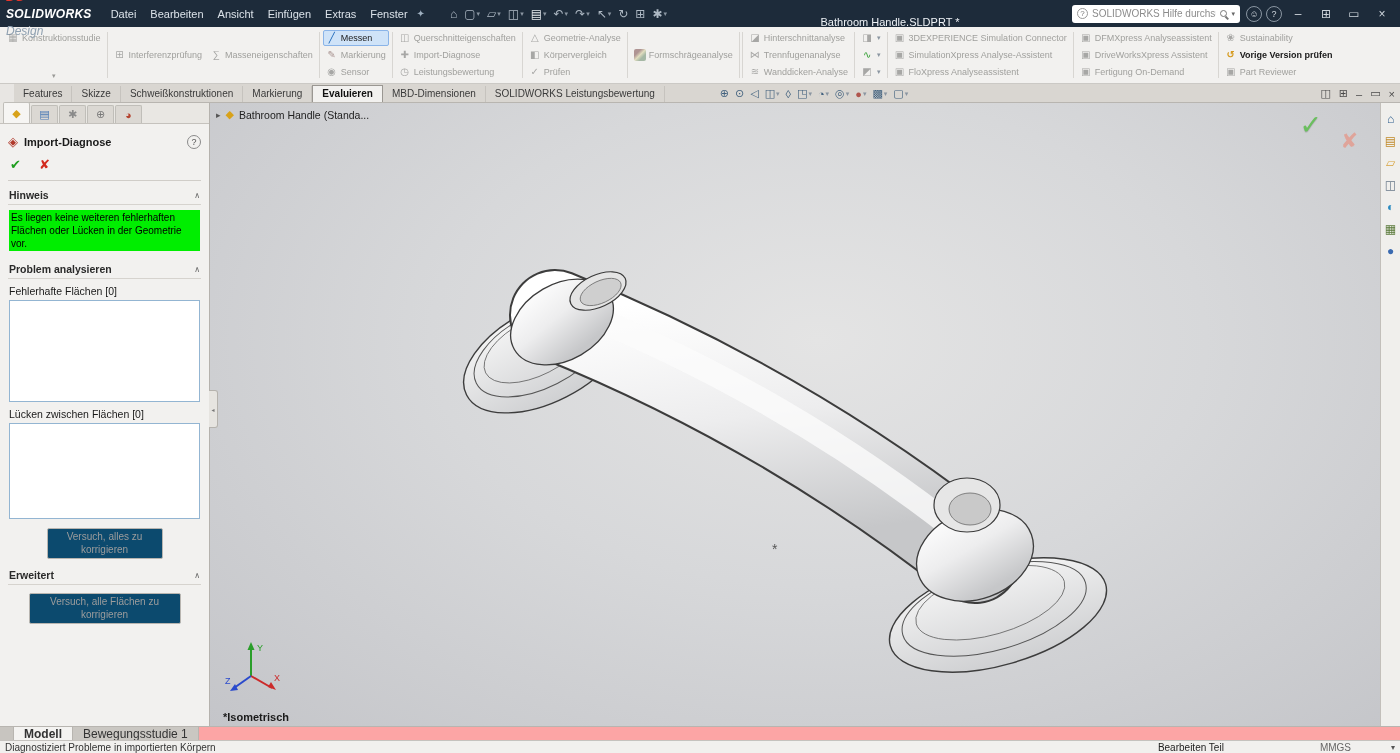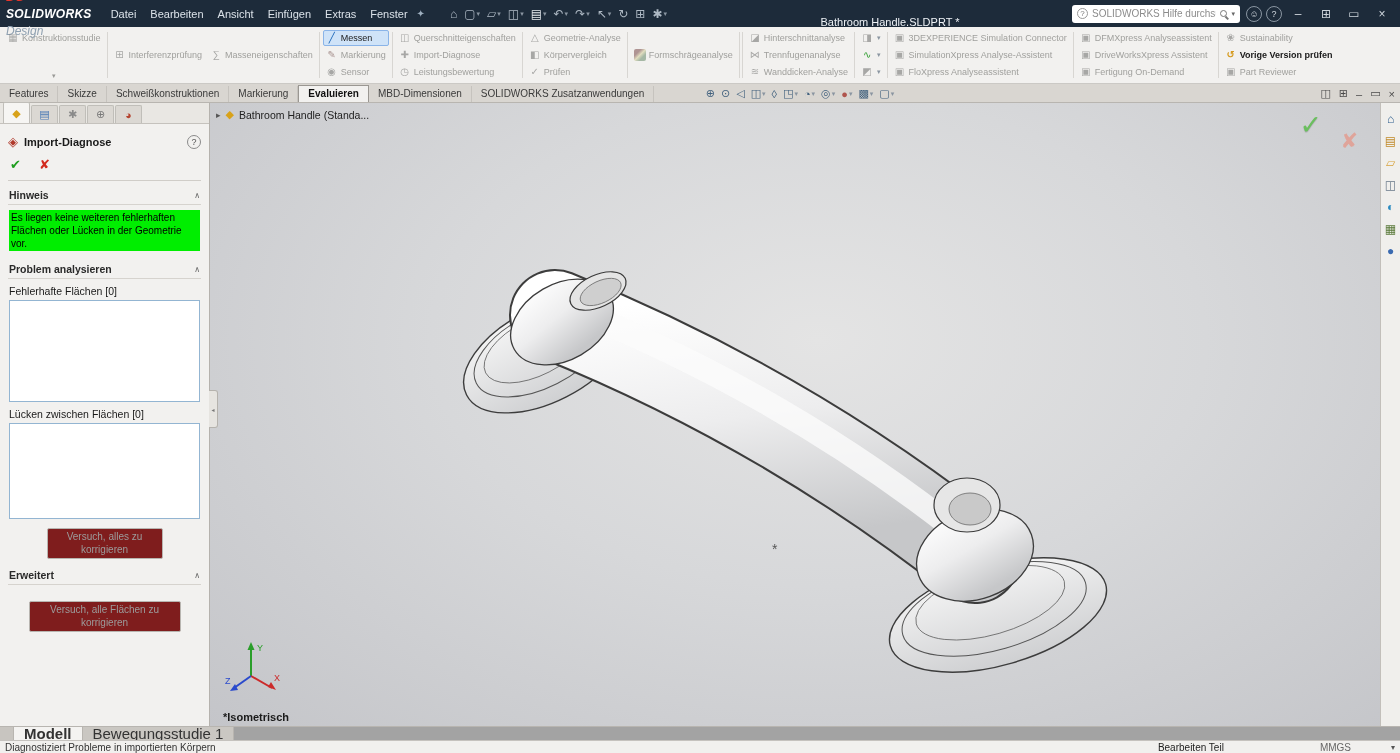--- a/index.html
+++ b/index.html
@@ -44,21 +44,21 @@
   .st-normal{color:#2a2a2a;}
   .st-bold{color:#1a1a1a;font-weight:bold;}
   .st-selected{color:#1a1a1a;background:#cfe3f8;border-color:#8ab4e8;}
   .st-selected-bold{color:#1a1a1a;font-weight:bold;background:#cfe3f8;border-color:#8ab4e8;}
   .zebra{background:repeating-linear-gradient(55deg,#2a2a2a 0 1.5px,#f0f0f0 1.5px 3.5px);border-radius:2px;}
   .grad-curv{background:linear-gradient(180deg,#e03030,#f0a020,#f0e020,#30b030,#2060d0);border-radius:2px;}
   .grad-draft{background:linear-gradient(135deg,#d03030 30%,#e8d020 50%,#30a030 70%);border-radius:2px;}
   .tall-caret{margin-top:auto;font-size:7px;color:#9a9a97;}
 
   
-  .tabrow{height:19px;flex:0 0 19px;background:#d9d6d1;display:flex;align-items:flex-end;position:relative;border-bottom:1px solid #b8b5b0;}
+  .tabrow{height:19px;flex:0 0 19px;background:#d9d6d1;display:flex;align-items:flex-end;position:relative;border-bottom:1px solid #b8b5b0;margin-left:14px;}
   .cm-tab{font-size:10px;color:#3a3a3a;padding:2px 9px 3px;border-right:1px solid #c6c3be;white-space:nowrap;}
   .cm-tab.active{background:#f2f1ef;font-weight:bold;color:#111;border:1px solid #9a9792;border-bottom:none;}
   .headsup{position:absolute;left:800px;top:0;height:19px;transform:translateX(-50%);display:flex;align-items:center;gap:2px;}
   .hu-btn{display:flex;align-items:center;padding:0 2px;}
   .hu-icon{font-size:11px;color:#41617e;}
   .doc-controls{position:absolute;right:5px;top:0;height:19px;display:flex;align-items:center;gap:8px;color:#4a4a4a;font-size:11px;}
 
   
   .main{flex:1;display:flex;min-height:0;position:relative;}
 
@@ -72,40 +72,40 @@
   .help-btn{margin-left:auto;width:14px;height:14px;border:1px solid #8a8a8a;border-radius:50%;font-size:9px;display:flex;align-items:center;justify-content:center;color:#555;font-weight:normal;}
   .pm-actions{display:flex;gap:18px;padding:2px 2px 8px;border-bottom:1px solid #d0cdc8;}
   .ok-btn{color:#1f9e1f;font-size:13px;font-weight:bold;}
   .cancel-btn{color:#d22a1e;font-size:13px;font-weight:bold;}
   .sec-h{display:flex;align-items:center;font-size:10.5px;font-weight:bold;color:#2a2a2a;padding:8px 1px 3px;border-bottom:1px solid #d6d3ce;margin-bottom:5px;}
   .sec-chevron{margin-left:auto;font-size:8px;color:#666;font-weight:normal;}
   .note{background:#00ee00;color:#000;font-size:10px;line-height:1.3;padding:1px 2px;margin:1px 1px 4px;}
   .field-label{font-size:10.5px;color:#1a1a1a;margin:6px 1px 3px;}
   .listbox{height:102px;background:#fff;border:1px solid #93b5d2;margin:0 1px;}
   .listbox.short{height:96px;}
-  .pm-btn{display:block;margin:9px auto 2px;width:116px;font-size:10px;line-height:1.25;color:#9c9c9c;background:#7f1d1d;border:1px solid #b8b5b0;border-radius:2px;padding:2px 4px;text-align:center;}
-  .pm-btn.wide{width:152px;margin:16px auto;}
+  .pm-btn{display:block;margin:9px auto 2px;width:116px;font-size:10px;line-height:1.25;color:#9c9c9c;background:#0c4a6e;border:1px solid #b8b5b0;border-radius:2px;padding:2px 4px;text-align:center;}
+  .pm-btn.wide{width:152px;margin:8px auto;}
   .collapse-handle{position:absolute;right:-9px;top:287px;width:9px;height:38px;background:#e6e4e0;border:1px solid #b5b2ad;border-left:none;border-radius:0 3px 3px 0;display:flex;align-items:center;justify-content:center;font-size:6px;color:#777;z-index:6;}
 
   .viewport{flex:1;position:relative;background:radial-gradient(ellipse at 52% 38%,#e4e4e4 0%,#d7d8da 45%,#c4c5c9 100%);overflow:hidden;min-width:0;}
   .model{position:absolute;inset:0;width:100%;height:100%;}
   .crumb{position:absolute;top:5px;left:6px;display:flex;align-items:center;gap:5px;font-size:10.5px;color:#222;}
   .crumb-arrow{color:#555;font-size:9px;}
   .part-glyph{color:#d8a21a;font-size:11px;}
   .confirm-check{position:absolute;top:6px;right:58px;font-size:27px;color:#6abf5e;font-weight:bold;text-shadow:0 1px 1px rgba(0,0,0,.18);}
   .confirm-x{position:absolute;top:26px;right:22px;font-size:21px;color:#dfa49a;font-weight:bold;}
   .cursor-mark{position:absolute;left:562px;top:438px;font-size:14px;color:#555;}
   .triad{position:absolute;left:14px;bottom:28px;width:62px;height:60px;}
   .view-label{position:absolute;left:13px;bottom:3px;font-size:11px;font-weight:bold;color:#1a1a1a;}
 
   .taskpane{width:20px;flex:0 0 20px;background:#f0efec;border-left:1px solid #c2bfba;display:flex;flex-direction:column;align-items:center;padding-top:10px;gap:9px;}
   .tp-btn{font-size:12px;line-height:13px;}
 
   
-  .modeltabs{height:14px;flex:0 0 14px;background:#a3a3a3;display:flex;align-items:stretch;border-top:1px solid #b8b5b0;font-size:15px;}
+  .modeltabs{height:14px;flex:0 0 14px;background:#fca5a5;display:flex;align-items:stretch;border-top:1px solid #b8b5b0;font-size:12px;}
   .mt-nub{width:14px;border-right:1px solid #b8b5b0;background:#c8c5c0;}
   .m-tab{padding:0 10px;display:flex;align-items:center;border-right:1px solid #b8b5b0;color:#333;background:#cac7c2;white-space:nowrap;}
   .m-tab.active{background:#f4f3f1;font-weight:bold;}
   .statusbar{height:13px;flex:0 0 13px;background:#f1f0ee;display:flex;align-items:center;font-size:10px;color:#333;padding:0 5px;border-top:1px solid #c5c2be;}
   .sb-spacer{flex:1;}
   .sb-mode{margin-right:96px;color:#222;}
   .sb-units{margin-right:40px;color:#666;}
   .sb-opt{color:#555;font-size:8px;}
 </style>
 </head>
@@ -338,21 +338,21 @@
   </div>
 
 <div class="tabrow">
   <div style="display:flex;align-items:flex-end;">
       <span class="cm-tab">Features</span>
       <span class="cm-tab">Skizze</span>
       <span class="cm-tab">Schweißkonstruktionen</span>
       <span class="cm-tab">Markierung</span>
       <span class="cm-tab active">Evaluieren</span>
       <span class="cm-tab">MBD-Dimensionen</span>
-      <span class="cm-tab">SOLIDWORKS Zusatzanwendungen</span>
+      <span class="cm-tab">SOLIDWORKS Leistungsbewertung</span>
     </div>
   <div class="headsup">
       <span class="hu-btn">
         <span class="hu-icon">⊕</span>
       </span>
       <span class="hu-btn">
         <span class="hu-icon">⊙</span>
       </span>
       <span class="hu-btn">
         <span class="hu-icon">◁</span>

